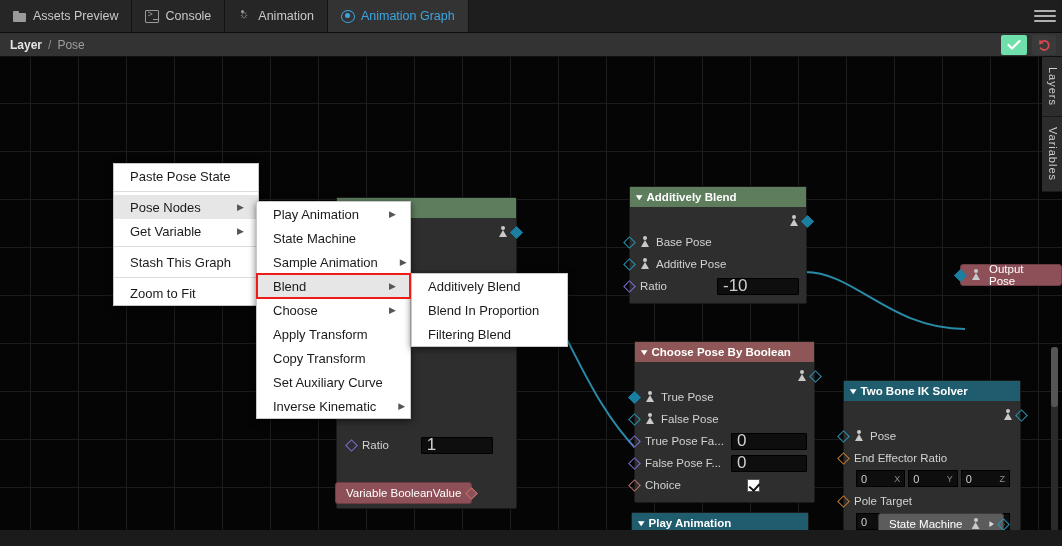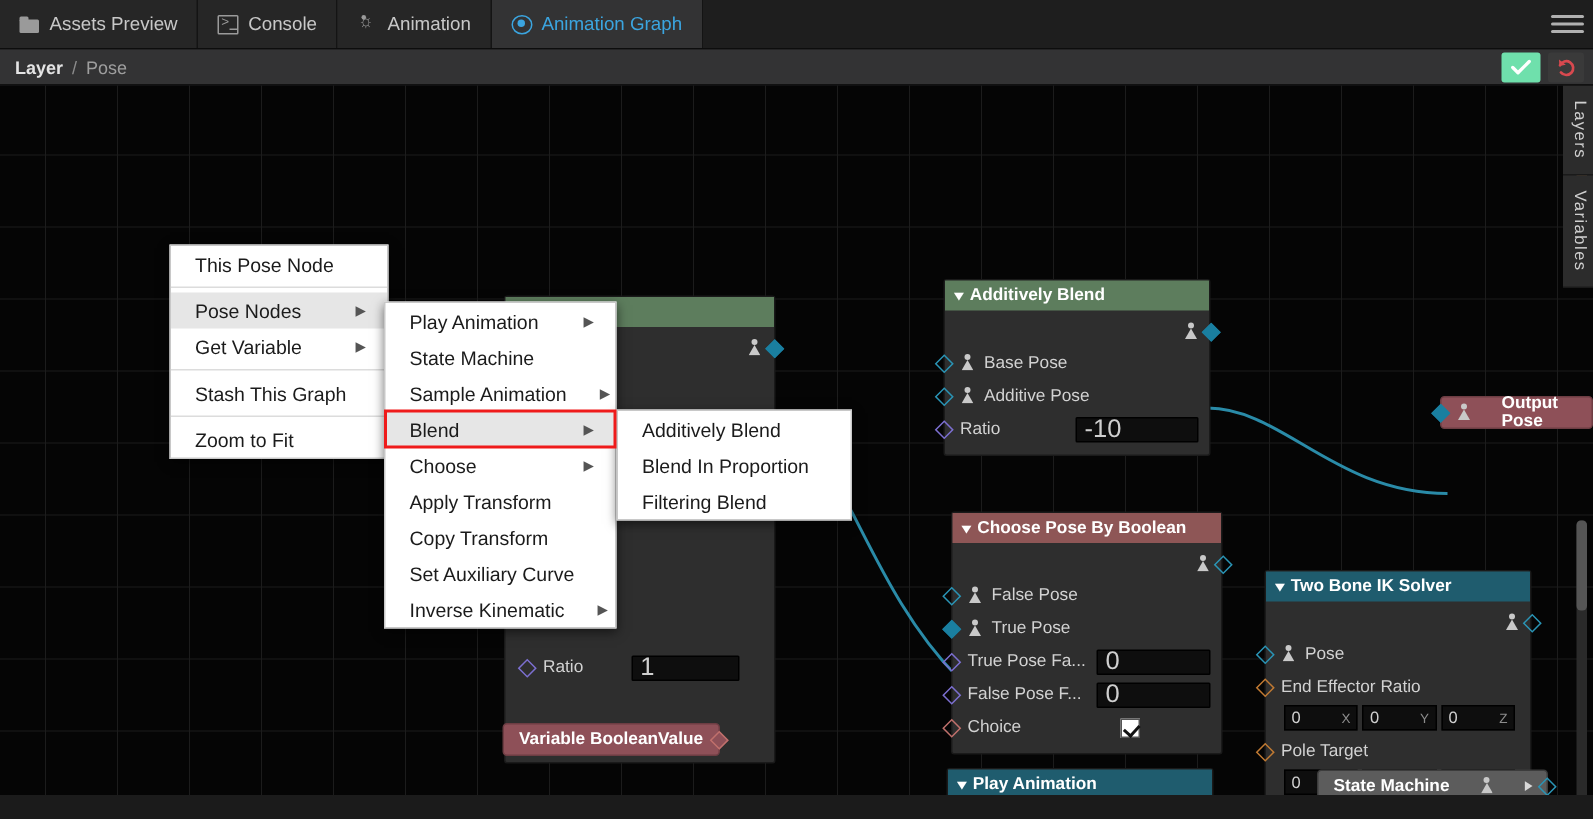--- a/index.html
+++ b/index.html
@@ -98,21 +98,21 @@
   .vecbox { flex:1; background:#0e0e0e; border:1px solid #000; height:17px;
     display:flex; align-items:center; justify-content:space-between; padding:0 4px; }
   .vecbox .v { color:#cfcfcf; font-size:11px; }
   .vecbox .ax { color:#8c8c8c; font-size:9px; }
   .chk { width:13px; height:13px; background:#fff; border:1px solid #555; position:relative; }
   .chk::after { content:""; position:absolute; left:3px; top:1px; width:5px; height:8px;
     border:solid #111; border-width:0 2px 2px 0; transform:rotate(42deg); }
 
   
   .pill { position:absolute; height:22px; border-radius:3px; display:flex; align-items:center;
-    gap:20px; padding:0 10px; font-size:11.5px; font-weight:bold; color:#fff; }
+    gap:8px; padding:0 10px; font-size:11.5px; font-weight:normal; color:#fff; }
   .pill-red { background:#8e5058; border:1px solid #6d3d43; }
   .pill-gray { background:#5c5c5c; border:1px solid #3c3c3c; }
 
   
   .sidedock { position:absolute; right:0; top:57px; width:20px;
     display:flex; flex-direction:column; }
   .vtab { writing-mode:vertical-rl; background:#2c2c2c; color:#d0d0d0;
     font-size:11px; letter-spacing:1px; padding:10px 3px; text-align:center;
     border-bottom:1px solid #1a1a1a; cursor:pointer; }
   .scrolltrack { position:absolute; right:4px; top:290px; width:7px; height:196px;
@@ -239,28 +239,28 @@
       <div class="node-hdr hdr-red">
         <span class="chev">▾</span>
         <span>Choose Pose By Boolean</span>
       </div>
       <div class="node-body">
         <div class="outrow">
           <span class="bone"></span>
           <span class="pin pin-pose" style="margin-right:-13px"></span>
         </div>
         <div class="row">
+          <span class="pin pin-pose filled pin-abs"></span>
+          <span class="bone"></span>
+          <span class="lbl">True Pose</span>
+        </div>
+        <div class="row">
           <span class="pin pin-pose pin-abs"></span>
           <span class="bone"></span>
           <span class="lbl">False Pose</span>
-        </div>
-        <div class="row">
-          <span class="pin pin-pose filled pin-abs"></span>
-          <span class="bone"></span>
-          <span class="lbl">True Pose</span>
         </div>
         <div class="row">
           <span class="pin pin-num pin-abs"></span>
           <span class="lbl">True Pose Fa...</span>
           <span class="field" style="width:76px; margin-left:auto;">0</span>
         </div>
         <div class="row">
           <span class="pin pin-num pin-abs"></span>
           <span class="lbl">False Pose F...</span>
           <span class="field" style="width:76px; margin-left:auto;">0</span>
@@ -347,21 +347,21 @@
 
     <div class="pill pill-gray" style="left:878px; top:456px;">
       <span>State Machine</span>
       <span class="bone"></span>
       <span class="chev" style="transform:rotate(-90deg) scaleX(1.3); color:#d9d9d9;">▾</span>
       <span class="pin pin-pose" style="position:absolute; right:-5px;"></span>
     </div>
 
     <div class="menu" style="left:113px; top:106px; width:146px;">
       <div class="mi">
-        <span>This Pose Node</span>
+        <span>Paste Pose State</span>
       </div>
       <div class="msep"></div>
       <div class="mi sel">
         <span>Pose Nodes</span>
         <span class="arrow">▶</span>
       </div>
       <div class="mi">
         <span>Get Variable</span>
         <span class="arrow">▶</span>
       </div>

